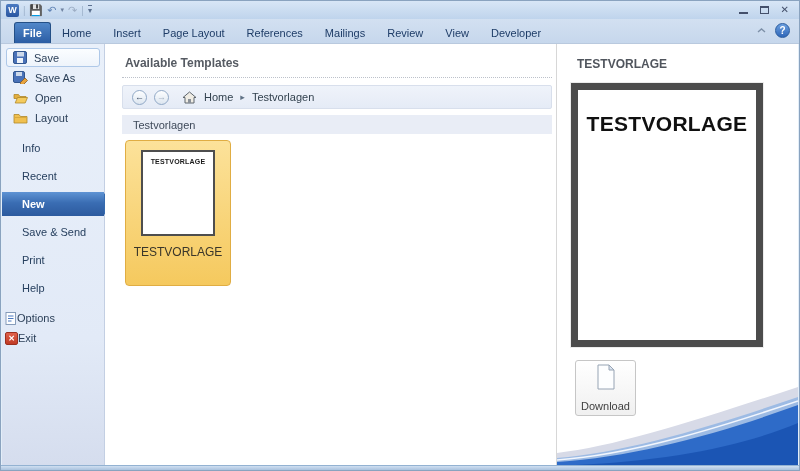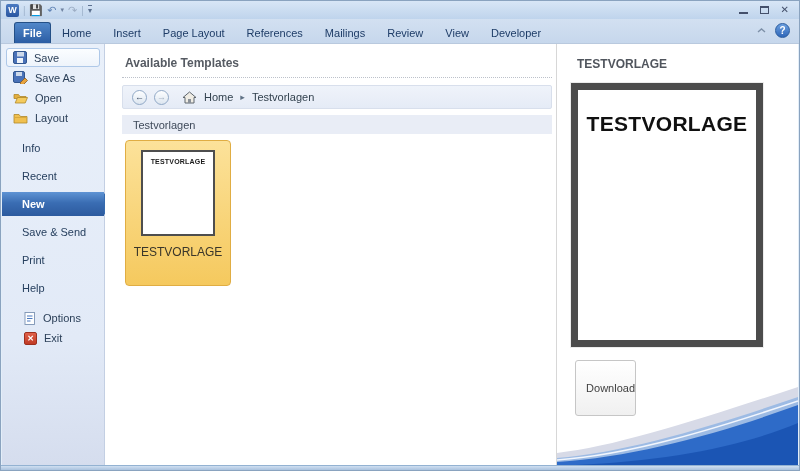--- a/index.html
+++ b/index.html
@@ -47,21 +47,21 @@
   .cmd { display:flex; align-items:center; gap:7px; height:19px; margin:1px 4px; padding-left:6px;
     color:#2c4059; border:1px solid transparent; border-radius:3px; }
   .cmd.focused { border-color:#aec8e8; background:linear-gradient(#fbfdff,#eef4fb);text-align:center; }
   .navlist { margin-top:7px; }
   .nav-item { height:28px; line-height:28px; padding-left:20px; color:#27405f; position:relative; }
   .nav-item.selected { height:24px; line-height:24px; margin:2px 0;
     background:linear-gradient(#5e93d4,#3a6db3 45%,#2c5a9e); color:#fff; font-weight:bold; }
   .nav-item.selected::after { content:""; position:absolute; right:-9px; top:1px;
     border-top:11px solid transparent; border-bottom:11px solid transparent; border-left:9px solid #356aae; }
   .footlist { margin-top:6px; }
-  .foot { display:flex; align-items:center; gap:7px; height:20px; padding-left:22px; color:#2c4059; }
+  .foot { display:flex; align-items:center; height:20px; padding-left:3px; color:#2c4059; }
   .exit-icon { width:13px; height:13px; border-radius:2px; border:1px solid #9c2f1e;
     background:linear-gradient(#e0614a,#c03a25); color:#fff; font-weight:bold; font-size:8px;
     line-height:11px; text-align:center; }
   
   .main { flex:1; position:relative; padding:10px 4px 0 17px; background:#fff; }
   .main-heading { font-size:12px; font-weight:bold; color:#565b63; margin:2px 0 7px 3px; }
   .dotline { border-bottom:1px dotted #bcc1ca; margin-bottom:7px; }
   .crumbbar { height:24px; background:linear-gradient(#eff3fa,#e5ebf6); border:1px solid #d8dfec;
     border-radius:2px; display:flex; align-items:center; gap:7px; padding:0 9px; color:#33424f; }
   .navcircle { width:15px; height:15px; border-radius:50%; border:1px solid #90a8c6;
@@ -80,21 +80,21 @@
   
   .preview { width:242px; flex:none; position:relative; border-left:1px solid #d7d7d7;
     background:#fff; padding:12px 0 0 14px; overflow:hidden; }
   .preview-title { font-size:12px; font-weight:bold; color:#50555d; margin:1px 0 12px 6px; }
   .preview-frame { width:192px; height:264px; border:7px solid #4c4c4c; background:#fff;
     box-shadow:0 0 0 1px #ececec; position:relative; z-index:1; }
   .preview-page-text { text-align:center; padding-top:22px; font-size:21px; font-weight:bold;
     color:#101010; letter-spacing:0.3px; }
   .download-btn { width:61px; height:56px; margin:13px 0 0 4px; border:1px solid #c6c6c6;
     border-radius:3px; background:linear-gradient(#ffffff,#f0f0f0);
-    display:flex; align-items:center; justify-content:center; gap:10px;
+    display:flex; flex-direction:column; align-items:center; justify-content:center; gap:10px;
     color:#3f3f3f; position:relative; z-index:1; }
   .swoosh { position:absolute; right:0; bottom:0; width:242px; height:82px; z-index:0; }
 </style>
 </head>
 <body>
 
 <div class="window">
 
   <div class="titlebar">
     <div class="qat">

